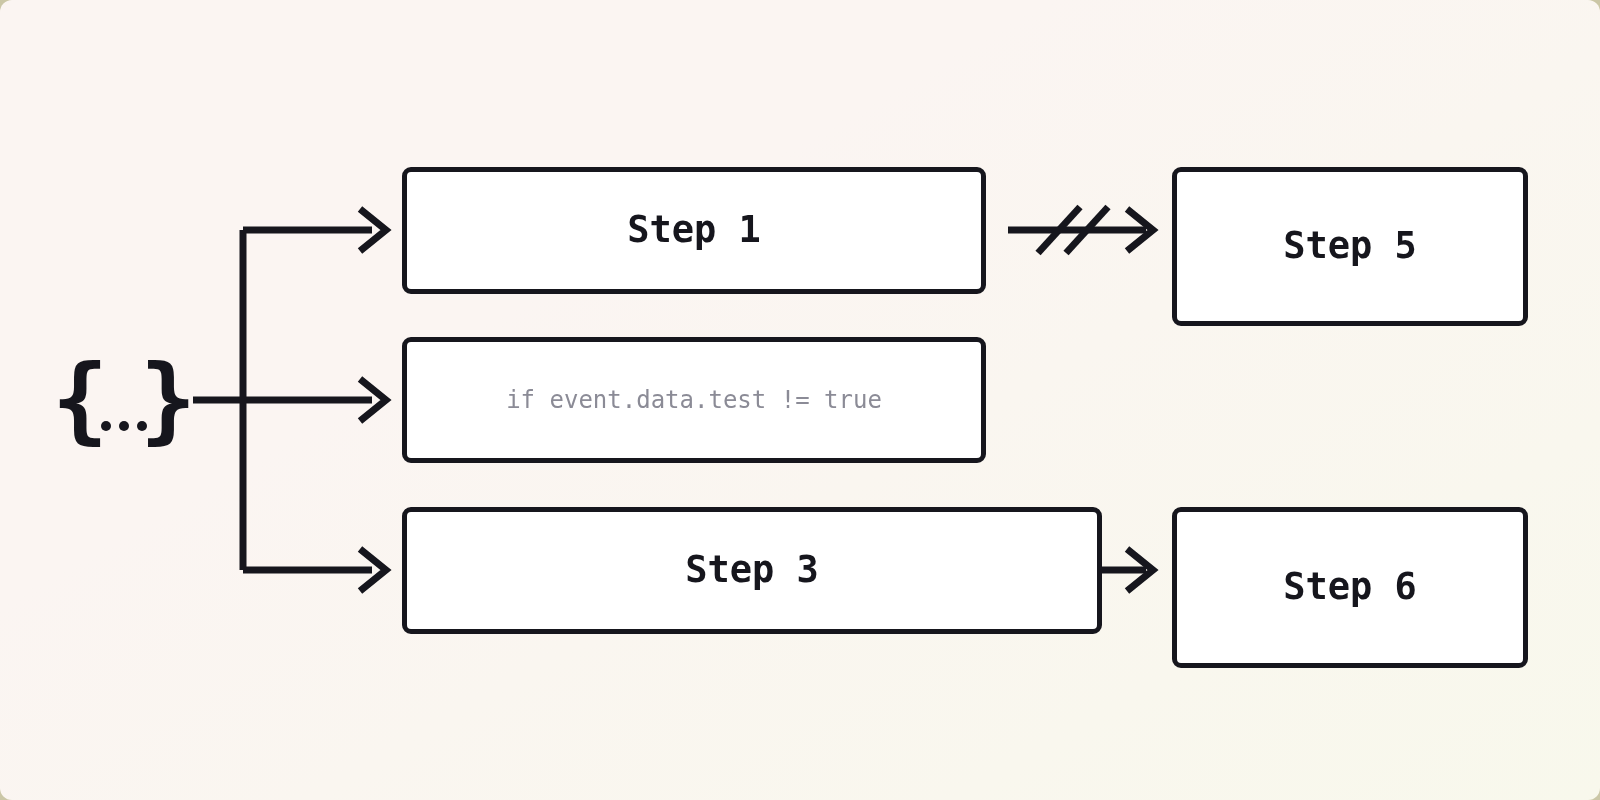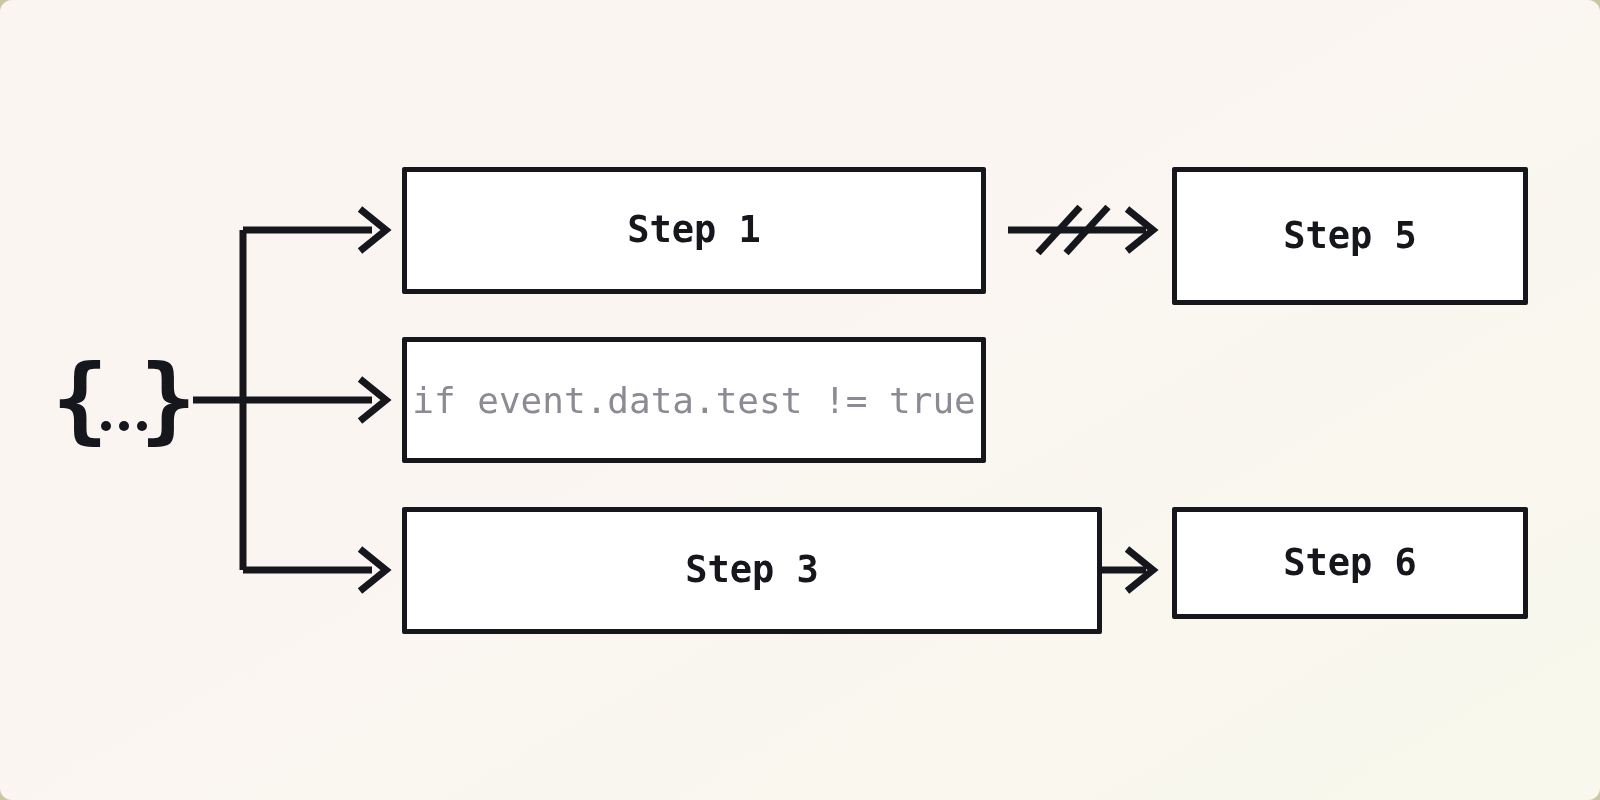--- a/index.html
+++ b/index.html
@@ -28,36 +28,36 @@
     color:var(--stroke);
   }
   .connectors path,.connectors polyline,.connectors line{
     stroke:currentColor;stroke-width:7;fill:none;
     stroke-linecap:butt;stroke-linejoin:miter;
   }
   .step-box{
     position:absolute;
     background:var(--box-background);
     border:5px solid var(--stroke);
-    border-radius:2px;
+    border-radius:9px;
     display:flex;flex-direction:column;align-items:center;justify-content:center;
   }
   .step-title{
     font-size:37px;font-weight:bold;color:var(--stroke);line-height:1.15;
     white-space:nowrap;
   }
   .step-condition{
-    font-size:36px;font-weight:normal;color:var(--muted-text);line-height:1.15;
+    font-size:24px;font-weight:normal;color:var(--muted-text);line-height:1.15;
     margin-top:2px;white-space:nowrap;
   }
   #step1{left:402px;top:167px;width:584px;height:127px;}
   #step2{left:402px;top:337px;width:584px;height:126px;}
   #step3{left:402px;top:507px;width:700px;height:127px;}
-  #step5{left:1172px;top:167px;width:356px;height:138px;}
-  #step6{left:1172px;top:507px;width:356px;height:112px;}
+  #step5{left:1172px;top:167px;width:356px;height:159px;}
+  #step6{left:1172px;top:507px;width:356px;height:161px;}
   .payload-icon{
     position:absolute;left:64px;top:352px;height:96px;
     display:flex;align-items:center;color:var(--stroke);
   }
   .brace{
     font-size:94px;font-weight:bold;line-height:1;
     width:32px;display:flex;justify-content:center;align-items:center;
     height:96px;overflow:visible;
   }
   .dots{

